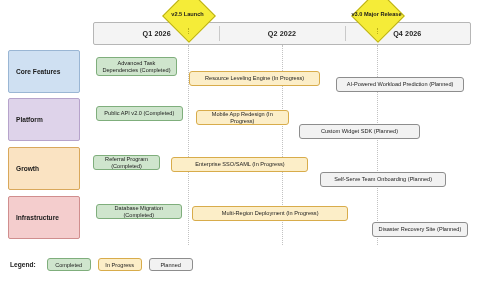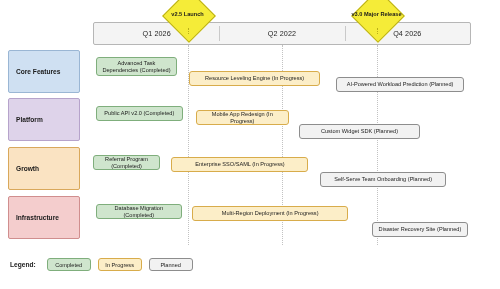--- a/index.html
+++ b/index.html
@@ -33,21 +33,21 @@
     border-radius: 2px;
     box-sizing: border-box;
     display: flex;
   }
   .qcell {
     flex: 1 1 0;
     display: flex;
     align-items: center;
     justify-content: center;
     font-size: 7.2px;
-    font-weight: normal;
+    font-weight: bold;
     color: #1f1f1f;
     letter-spacing: .1px;
     position: relative;
     text-align: center;
   }
   .qcell + .qcell::before {
     content: "";
     position: absolute;
     left: 0;
     top: 3px;

